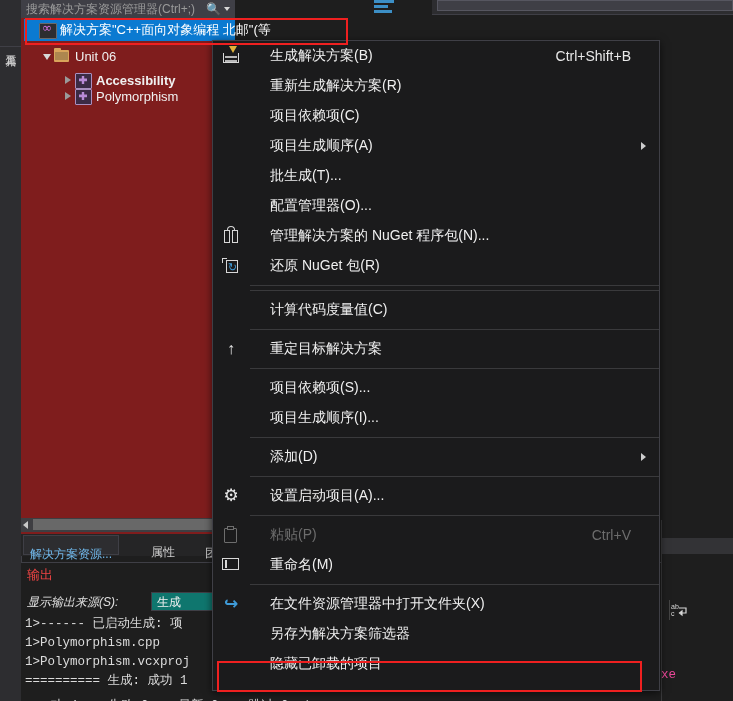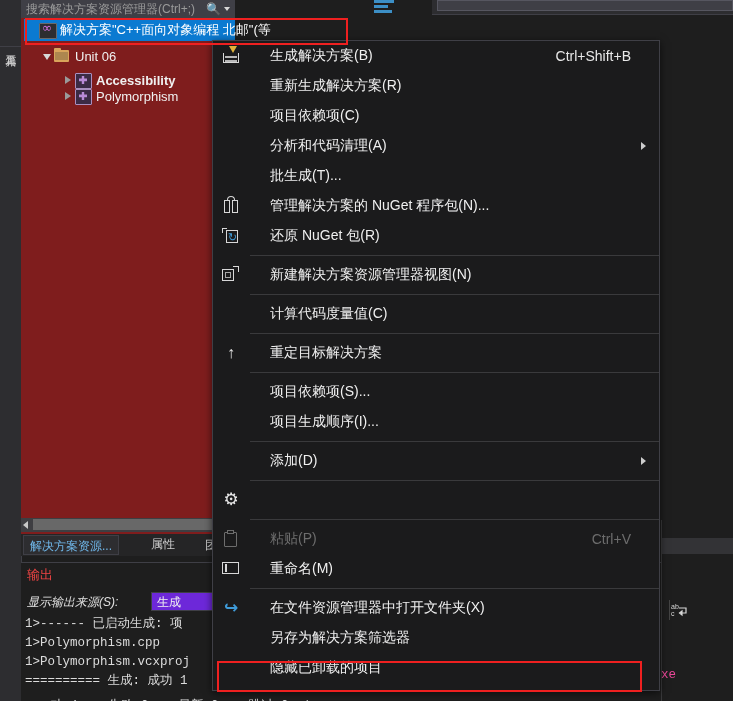--- a/index.html
+++ b/index.html
@@ -131,42 +131,42 @@
     background: #686868;
   }
 
   
   .dock-tabs {
     position: absolute; left: 21px; top: 534px; width: 214px; height: 22px;
     background: #252526;
   }
   .dtab {
     position: absolute; top: 1px; height: 20px; line-height: 20px;
-    font-size: 12px; color: #cfcfcf; padding: 0 6px; white-space: nowrap;
+    font-size: 12px; color: #cfcfcf; padding: 8px 6px; white-space: nowrap;
   }
   .dtab.active {
     left: 2px; background: #2d2d30; border: 1px solid #3f3f46; box-sizing: border-box;
     color: #6fb6e8;
   }
   .dtab.t-prop { left: 124px; font-family: Liberation Mono, monospace; }
   .dtab.t-team { left: 178px; }
 
   
   .out-panel {
     position: absolute; left: 21px; top: 562px; width: 640px; height: 139px;
     background: #1e1e1e; border-top: 1px solid #3f3f46;
   }
   .out-title {
     position: absolute; left: 6px; top: 3px; font-size: 13px; color: #ef4444;
   }
   .out-toolbar { position: absolute; left: 6px; top: 28px; height: 22px; }
   .out-src-label { font-size: 12px; color: #e0e0e0; line-height: 22px; font-style: italic; }
   .out-src-combo {
     position: absolute; left: 130px; top: 29px; width: 72px; height: 19px;
-    background: #6d28d9; border: 1px solid #3f3f46; box-sizing: border-box;
+    background: #0f766e; border: 1px solid #3f3f46; box-sizing: border-box;
   }
   .out-src-combo span {
     position: absolute; left: 5px; top: 1px; font-size: 12px; color: #f0f0f0; line-height: 16px;
   }
   .out-body {
     position: absolute; left: 4px; top: 52px; width: 636px; height: 86px;
     font-family: "Liberation Mono", "DejaVu Sans Mono", monospace;
     font-size: 12.5px; color: #dcdcdc; line-height: 19px; white-space: pre;
     overflow: hidden;
   }
@@ -487,57 +487,53 @@
       <div class="mlabel">重新生成解决方案(R)</div>
     </div>
 
     <div class="mi">
       <div class="gut"></div>
       <div class="mlabel">项目依赖项(C)</div>
     </div>
 
     <div class="mi">
       <div class="gut"></div>
-      <div class="mlabel">分析和代码清理(A)</div>
+      <div class="mlabel">项目生成顺序(A)</div>
       <div class="subarrow"></div>
     </div>
 
     <div class="mi">
       <div class="gut"></div>
       <div class="mlabel">批生成(T)...</div>
     </div>
 
+    <div class="mi">
+      <div class="gut"></div>
+      <div class="mlabel">配置管理器(O)...</div>
+    </div>
 
     <div class="mi">
       <div class="gut">
           <div class="g-nuget">
             <i></i>
           </div>
         </div>
       <div class="mlabel">管理解决方案的 NuGet 程序包(N)...</div>
     </div>
 
     <div class="mi">
       <div class="gut">
           <div class="g-restore">
             <i>↻</i>
           </div>
         </div>
       <div class="mlabel">还原 NuGet 包(R)</div>
     </div>
     <div class="msep"></div>
 
-    <div class="mi">
-      <div class="gut">
-          <div class="g-newview">
-            <i></i>
-          </div>
-        </div>
-      <div class="mlabel">新建解决方案资源管理器视图(N)</div>
-    </div>
     <div class="msep"></div>
 
     <div class="mi">
       <div class="gut"></div>
       <div class="mlabel">计算代码度量值(C)</div>
     </div>
     <div class="msep"></div>
 
     <div class="mi">
       <div class="gut">
@@ -562,20 +558,21 @@
       <div class="gut"></div>
       <div class="mlabel">添加(D)</div>
       <div class="subarrow"></div>
     </div>
     <div class="msep"></div>
 
     <div class="mi">
       <div class="gut">
           <div class="g-gear">⚙</div>
         </div>
+      <div class="mlabel">设置启动项目(A)...</div>
     </div>
     <div class="msep"></div>
 
     <div class="mi disabled">
       <div class="gut">
           <div class="g-paste"></div>
         </div>
       <div class="mlabel">粘贴(P)</div>
       <div class="mshort">Ctrl+V</div>
     </div>

